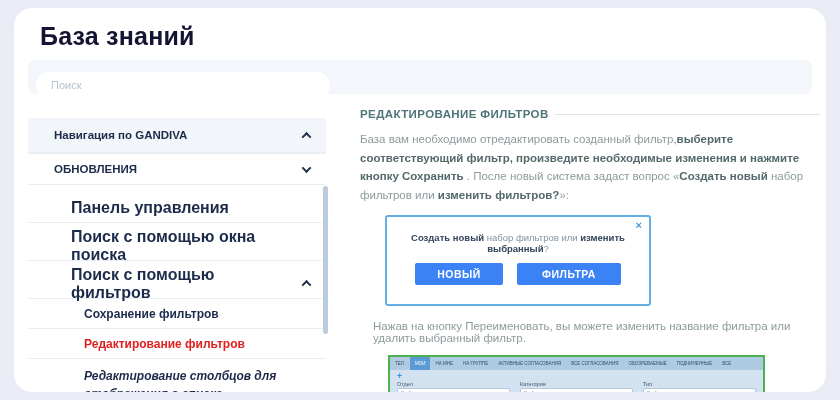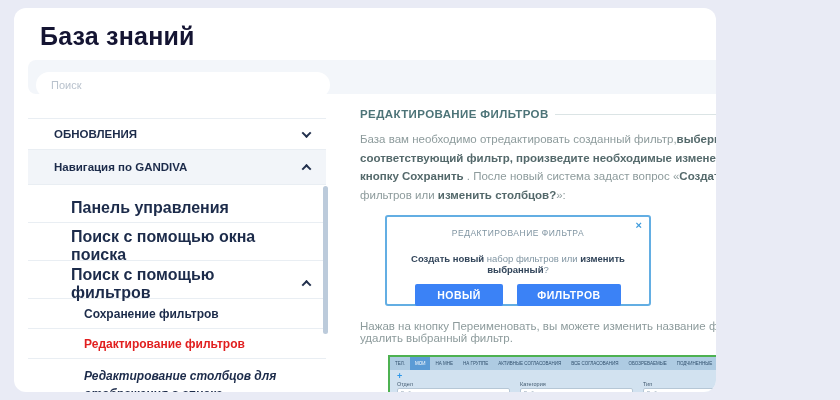--- a/index.html
+++ b/index.html
@@ -1,20 +1,20 @@
 <!DOCTYPE html>
 <html><head>
 <meta charset="utf-8">
 <style>
   * { margin:0; padding:0; box-sizing:border-box; }
   html,body { width:840px; height:400px; overflow:hidden; }
   body { background:#e9ebf5; font-family:"Liberation Sans", sans-serif; position:relative; }
 
-  .card { position:absolute; left:14px; top:8px; width:702px; height:384px;
-          background:#ffffff; border-radius:12px; overflow:hidden; }
+  .card { position:absolute; left:14px; top:8px; width:812px; height:384px;
+          background:#ffffff; border-radius:18px; overflow:hidden; }
 
   .page-title { position:absolute; left:26px; top:14px; font-size:25px; font-weight:800;
                 color:#141432; letter-spacing:0.2px; }
 
   .search-strip { position:absolute; left:14px; top:52px; width:784px; height:34px;
                   background:#f3f6fa; border-radius:8px; }
   .search-pill { position:absolute; left:8px; top:12px; width:294px; height:26px;
                  background:#ffffff; border:none; border-radius:14px; padding:0 15px;
                  font-size:11px; color:#4a5568; outline:none; font-family:"Liberation Sans",sans-serif; }
   .search-pill::placeholder { color:#b9c2cd; }
@@ -54,21 +54,21 @@
   .dlg-close { position:absolute; top:2px; right:7px; color:#3f9bdc; font-size:11px; font-weight:700; }
   .dlg-title { margin-top:11px; text-align:center; font-size:8.5px; color:#8095a2; letter-spacing:0.5px; }
   .dlg-q { margin-top:15px; text-align:center; font-size:9.5px; color:#8095a2; }
   .dlg-q b { color:#33465b; font-weight:700; }
   .dlg-buttons { margin-top:9px; display:flex; justify-content:center; gap:14px; }
   .dlg-btn { background:#3b82f6; color:#ffffff; border:none; border-radius:2px;
              font-size:10.5px; font-weight:700; letter-spacing:0.5px; padding:5px 0; text-align:center;
              font-family:"Liberation Sans",sans-serif; }
   .dlg-btn.b1 { width:88px; } .dlg-btn.b2 { width:104px; }
 
-  .para2 { margin-top:14px; font-size:11.5px; color:#8d9b9c; }
+  .para2 { margin-top:14px; font-size:11.5px; color:#8d9b9c;margin-left:13px; }
 
   
   .shot { position:relative; margin:11px 0 0 28px; width:377px; height:120px;
           border:2px solid #4db151; background:#d2e2f0; overflow:hidden; }
   .tabbar { display:flex; align-items:stretch; height:13px; background:#aecbe2; }
   .tab { font-size:4.5px; color:#31506d; line-height:13px; padding:0 5px; white-space:nowrap; }
   .tab.active { background:#5b9bd5; color:#ffffff; }
   .shot-body { padding:2px 7px 0 7px; }
   .plus-icon { color:#2e97e9; font-size:9px; font-weight:700; line-height:8px; height:8px; display:block; }
   .fgrid { display:flex; gap:10px; margin-top:1px; }
@@ -82,27 +82,27 @@
 
 <div class="card">
 
   <div class="page-title">База знаний</div>
 
   <div class="search-strip">
     <input class="search-pill" placeholder="Поиск" style="">
   </div>
 
   <div class="sidebar">
+    <div class="srow lvl1 no-top expanded">
+      <span class="lbl">Навигация по GANDIVA</span>
+      <span class="chev up"></span>
+    </div>
     <div class="srow lvl1">
       <span class="lbl">ОБНОВЛЕНИЯ</span>
       <span class="chev down"></span>
-    </div>
-    <div class="srow lvl1 no-top expanded">
-      <span class="lbl">Навигация по GANDIVA</span>
-      <span class="chev up"></span>
     </div>
     <div class="srow lvl2">
       <span class="lbl">Панель управления</span>
     </div>
     <div class="srow lvl2">
       <span class="lbl">Поиск с помощью окна поиска</span>
     </div>
     <div class="srow lvl2">
       <span class="lbl">Поиск с помощью фильтров</span>
       <span class="chev up"></span>
@@ -119,29 +119,28 @@
   </div>
   <div class="scroll-thumb"></div>
 
   <div class="main">
 
     <div class="heading-row">
       <span class="h">РЕДАКТИРОВАНИЕ ФИЛЬТРОВ</span>
       <span class="hline"></span>
     </div>
 
-    <p class="para"><span>База вам необходимо отредактировать созданный фильтр,</span><b>выберите соответствующий фильтр, произведите необходимые изменения и нажмите кнопку Сохранить</b><span> . После новый система задаст вопрос «</span><b>Создать новый</b><span> набор фильтров или </span><b>изменить столбцов?</b><span>»:</span></p>
+    <p class="para"><span>База вам необходимо отредактировать созданный фильтр,</span><b>выберите соответствующий фильтр, произведите необходимые изменения и нажмите кнопку Сохранить</b><span> . После новый система задаст вопрос «</span><b>Создать новый</b><span> набор фильтров или </span><b>изменить фильтров?</b><span>»:</span></p>
 
     <div class="dialog-img">
       <span class="dlg-close">×</span>
-      <div class="dlg-title">РЕДАКТИРОВАНИЕ ФИЛЬТРА</div>
       <div class="dlg-q"><b>Создать новый</b><span> набор фильтров или </span><b>изменить выбранный</b><span>?</span></div>
       <div class="dlg-buttons">
         <button class="dlg-btn b1">НОВЫЙ</button>
-        <button class="dlg-btn b2">ФИЛЬТРОВ</button>
+        <button class="dlg-btn b2">ФИЛЬТРА</button>
       </div>
     </div>
 
     <p class="para2">Нажав на кнопку Переименовать, вы можете изменить название фильтра или удалить выбранный фильтр.</p>
 
     <div class="shot">
       <div class="tabbar">
         <span class="tab">ТЕЛ.</span>
         <span class="tab active">МОИ</span>
         <span class="tab">НА МНЕ</span>

